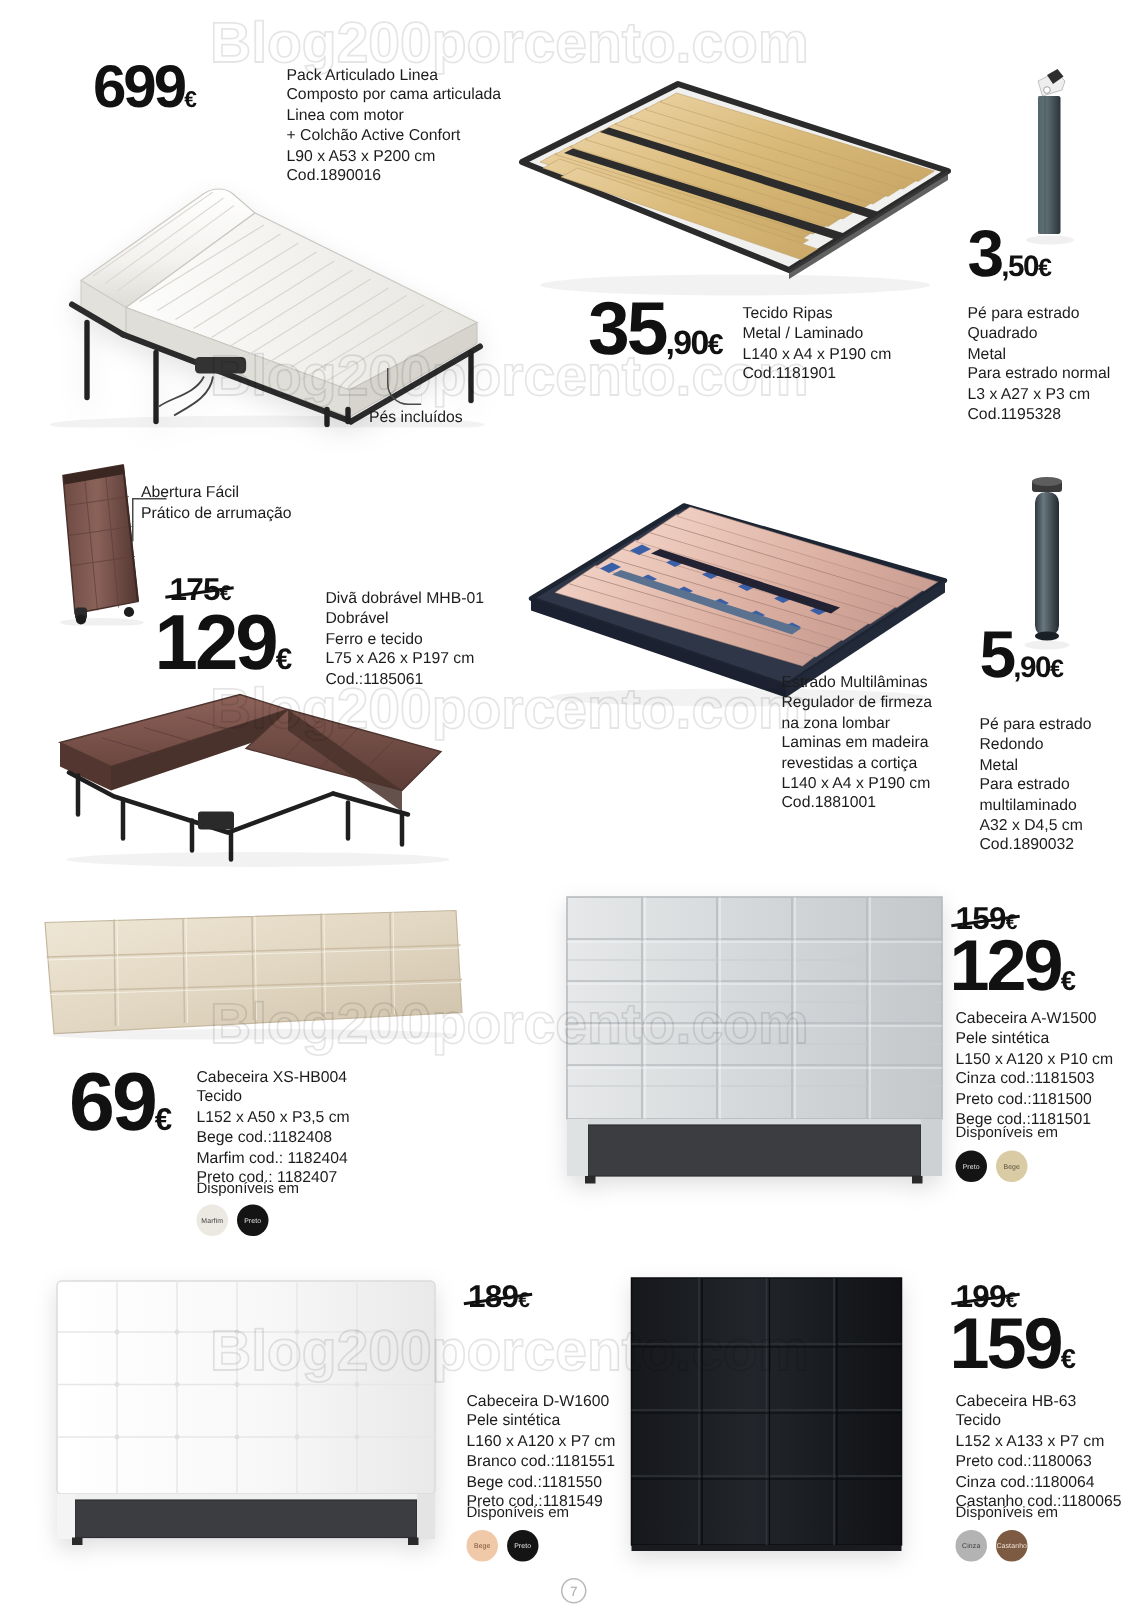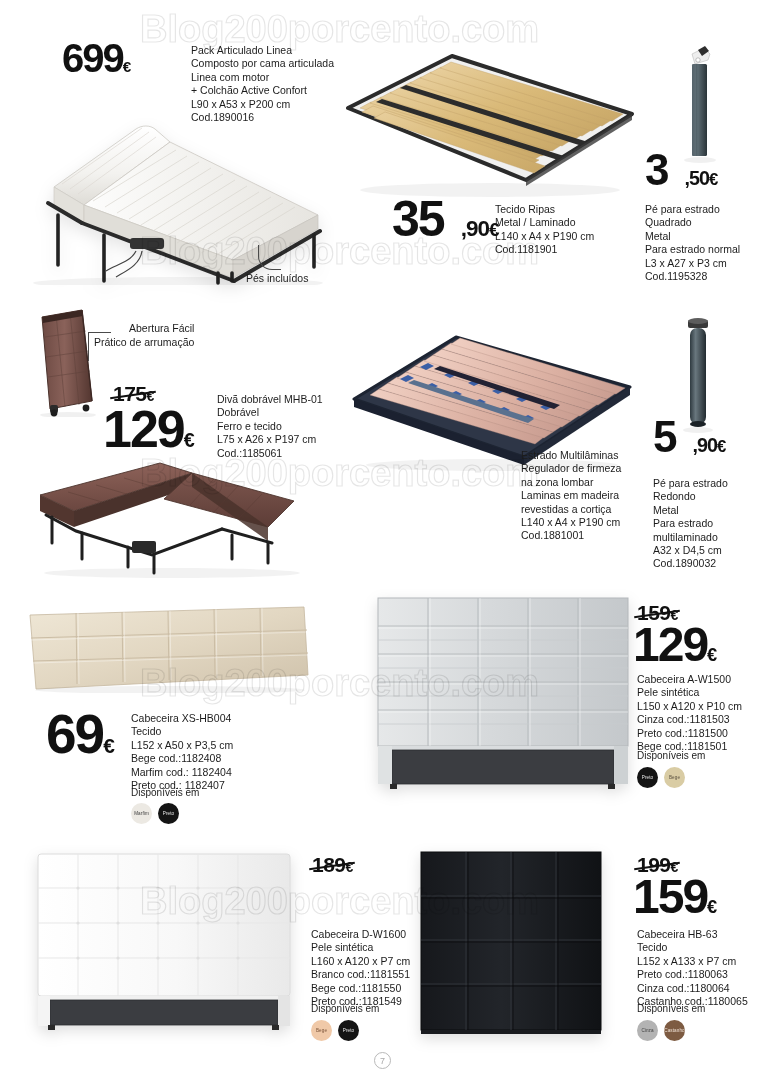--- a/index.html
+++ b/index.html
@@ -41,21 +41,20 @@
     font-family: "Liberation Sans", sans-serif;
     font-weight: 700;
     color: #111;
     line-height: 0.9;
     letter-spacing: -2px;
     white-space: nowrap;
   }
   .price .cents {
     font-size: 0.45em;
     letter-spacing: -1px;
-    padding-left: 17px;
   }
   .price .eur {
     font-size: 0.38em;
     letter-spacing: 0;
   }
   .oldprice {
     font-family: "Liberation Sans", sans-serif;
     font-weight: 700;
     font-size: 21px;
     color: #111;
@@ -78,21 +77,20 @@
     line-height: 13.4px;
     color: #1c1c1c;
     white-space: pre-line;
   }
   .note {
     font-family: "Liberation Sans", sans-serif;
     font-size: 10.5px;
     line-height: 13.5px;
     color: #1c1c1c;
     white-space: pre-line;
-    text-align: right;
   }
   .avail {
     font-family: "Liberation Sans", sans-serif;
     font-size: 10px;
     color: #1c1c1c;
   }
   .swatches { display: flex; gap: 6px; margin-top: 5px; }
   .swatch {
     width: 21px; height: 21px; border-radius: 50%;
     display: flex; align-items: center; justify-content: center;

